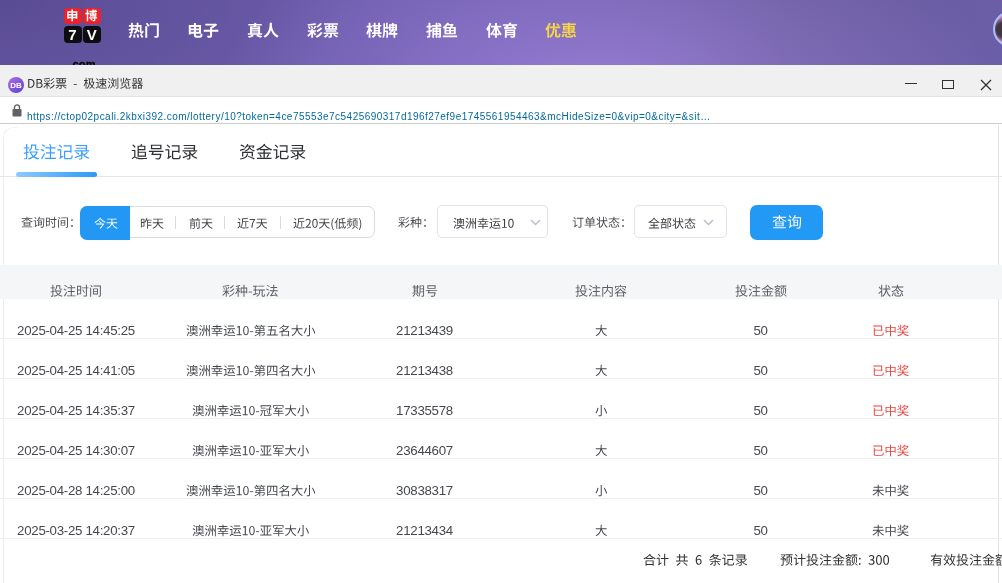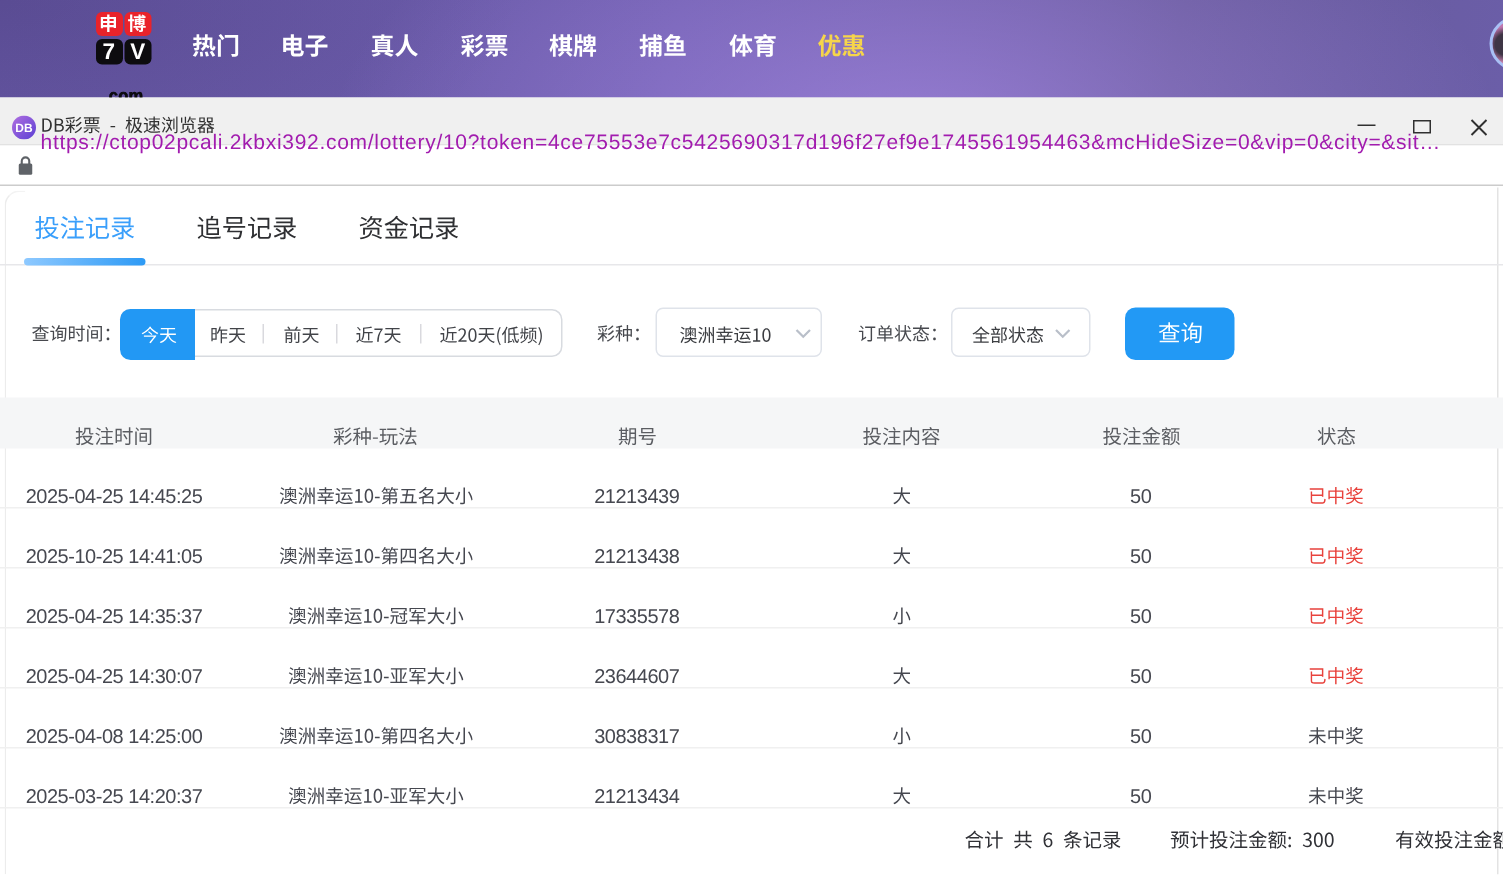--- a/index.html
+++ b/index.html
@@ -21,21 +21,21 @@
   linear-gradient(180deg,#c27bb4 0%,#b4679f 55%,#c98ab0 100%)}
 #tbar{position:absolute;left:0;top:65px;width:1002px;height:32px;background:#f0f0f0;
   border-bottom:1px solid #e2e2e2}
 #favicon{position:absolute;left:7.5px;top:76.5px}
 #wmin{position:absolute;left:905px;top:83px;width:12px;height:1.4px;background:#303030}
 #wmax{position:absolute;left:942px;top:79.5px;width:12px;height:9.5px;border:1.4px solid #303030}
 #wclose{position:absolute;left:979.5px;top:78.5px}
 #ubar{position:absolute;left:0;top:97px;width:1002px;height:27px;background:#fff;
   border-bottom:1px solid #cccccc}
 #lock{position:absolute;left:12px;top:103.5px}
-#url{position:absolute;left:27px;top:86px;font-size:14px;color:#a21caf;letter-spacing:0.47px;
+#url{position:absolute;left:27px;top:111px;font-size:10px;color:#0369a1;letter-spacing:0.47px;
   white-space:nowrap}
 #ledge{position:absolute;left:3px;top:127px;width:14px;height:456px;
   border-left:1px solid #ececec;border-top:1px solid #f3f3f3;border-top-left-radius:10px}
 #redge{position:absolute;left:997.5px;top:125px;width:1px;height:458px;background:#e3e3e3}
 #tabline{position:absolute;left:0;top:176px;width:1002px;height:1px;background:#e7e7ea}
 #tabbar{position:absolute;left:16px;top:171.5px;width:81px;height:5px;border-radius:3px;
   background:linear-gradient(90deg,#8ec9ff,#2d9af5)}
 #seg{position:absolute;left:80px;top:206px;width:295px;height:31.5px;background:#fff;
   border:1px solid #d8dbe0;border-radius:7px}
 #segact{position:absolute;left:-1px;top:-1px;width:50px;height:33.5px;background:#2298f4;
@@ -420,21 +420,21 @@
       <div class="td" style="width:143px">
         <svg class="t" width="37.2" height="14.26" viewBox="0 -900 3000 1150" fill="#e8423c">
           <use href="#r5df2" x="0"></use>
           <use href="#r4e2d" x="1000"></use>
           <use href="#r5956" x="2000"></use>
         </svg>
       </div>
     </div>
     <div class="trow">
       <div class="td" style="width:152px">
-        <span class="num">2025-10-25 14:41:05</span>
+        <span class="num">2025-04-25 14:41:05</span>
       </div>
       <div class="td" style="width:197px">
         <svg class="t" width="129.7" height="14.26" viewBox="0 -900 10457 1150" fill="#464850">
           <use href="#r6fb3" x="0"></use>
           <use href="#r6d32" x="1000"></use>
           <use href="#r5e78" x="2000"></use>
           <use href="#r8fd0" x="3000"></use>
           <use href="#r0031" x="4000"></use>
           <use href="#r0030" x="4555"></use>
           <use href="#r002d" x="5110"></use>
@@ -535,21 +535,21 @@
       <div class="td" style="width:143px">
         <svg class="t" width="37.2" height="14.26" viewBox="0 -900 3000 1150" fill="#e8423c">
           <use href="#r5df2" x="0"></use>
           <use href="#r4e2d" x="1000"></use>
           <use href="#r5956" x="2000"></use>
         </svg>
       </div>
     </div>
     <div class="trow">
       <div class="td" style="width:152px">
-        <span class="num">2025-04-08 14:25:00</span>
+        <span class="num">2025-04-28 14:25:00</span>
       </div>
       <div class="td" style="width:197px">
         <svg class="t" width="129.7" height="14.26" viewBox="0 -900 10457 1150" fill="#464850">
           <use href="#r6fb3" x="0"></use>
           <use href="#r6d32" x="1000"></use>
           <use href="#r5e78" x="2000"></use>
           <use href="#r8fd0" x="3000"></use>
           <use href="#r0031" x="4000"></use>
           <use href="#r0030" x="4555"></use>
           <use href="#r002d" x="5110"></use>

